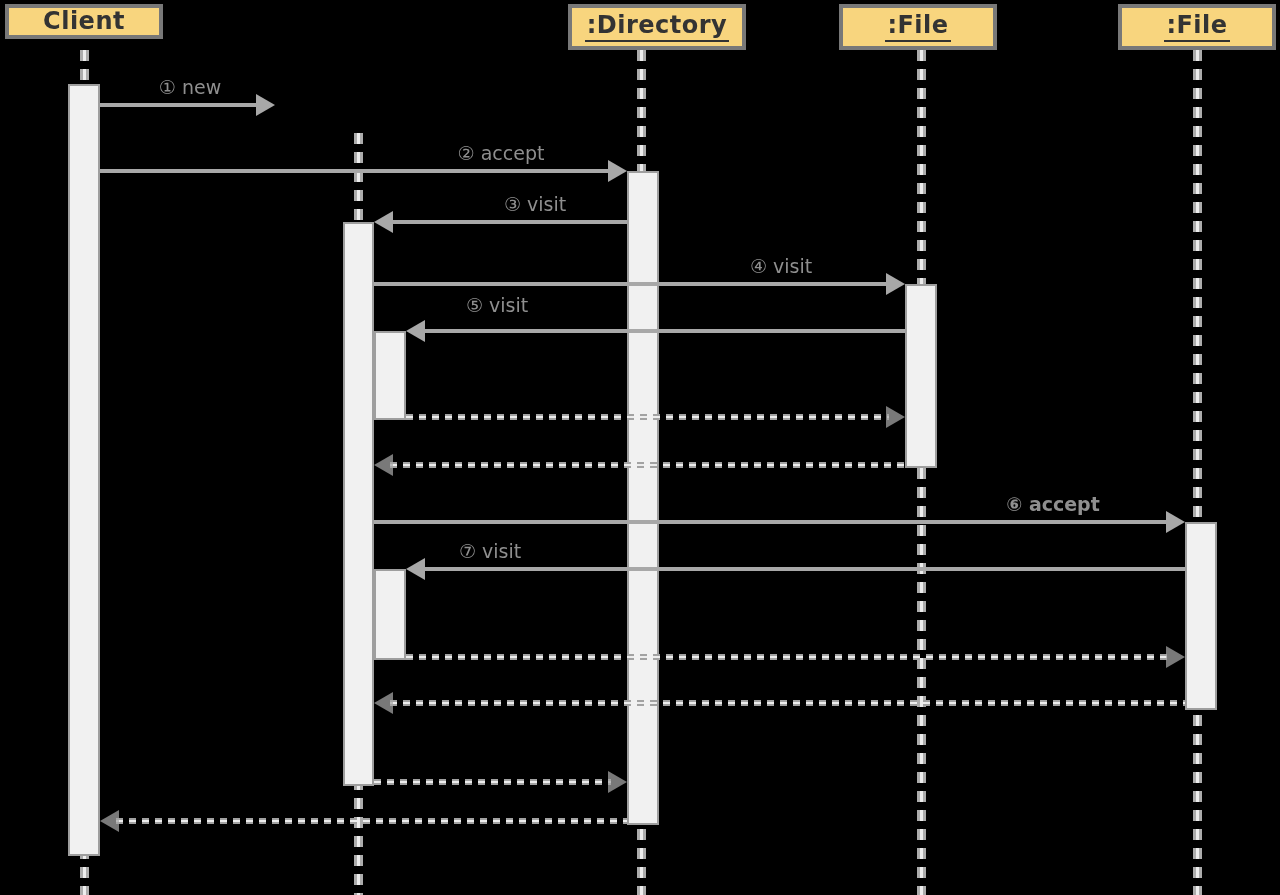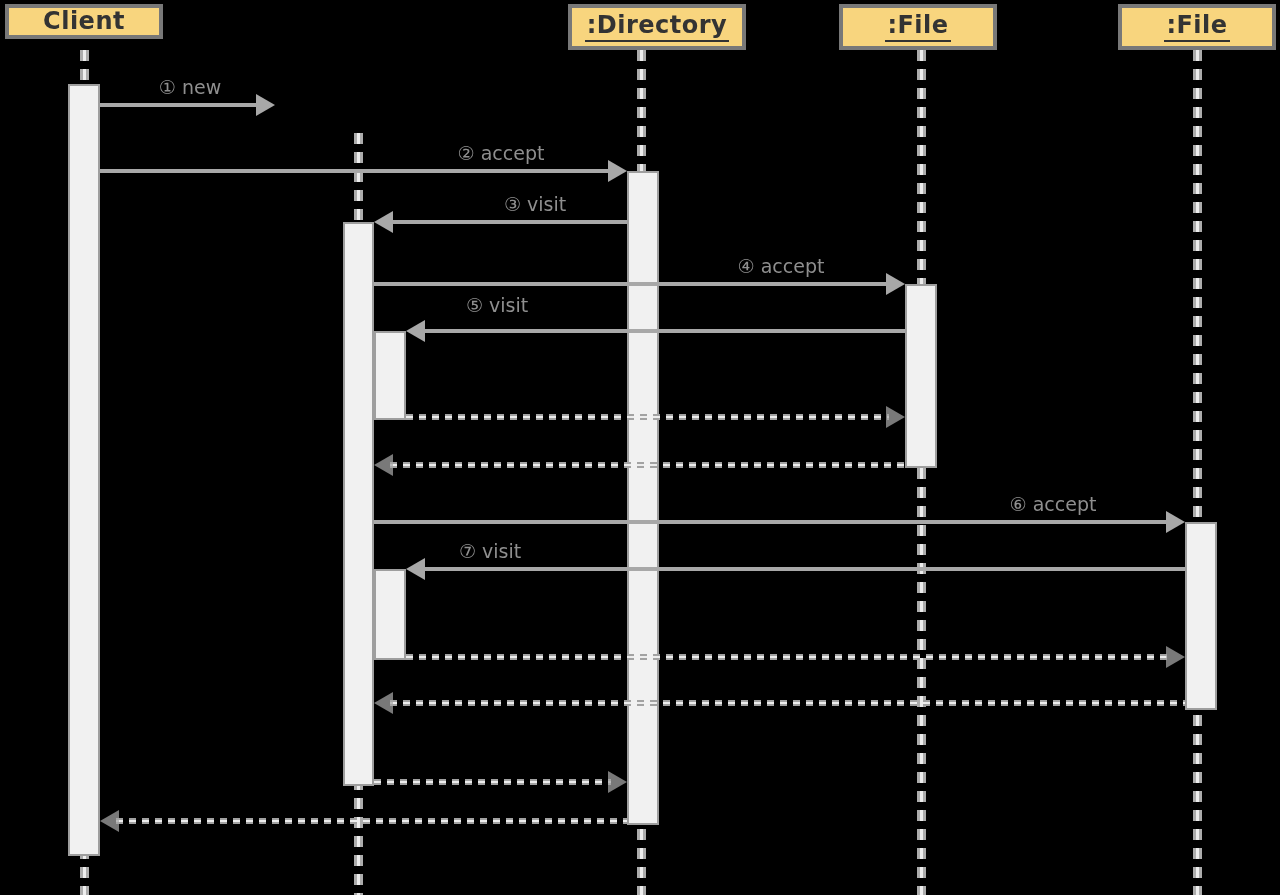--- a/index.html
+++ b/index.html
@@ -75,27 +75,27 @@
     <div class="ahead right" style="left: 256px; top: 94px;"></div>
     <div class="mlabel" style="left: 190px; top: 76px;">① new</div>
     <div class="mline call" style="left: 100px; top: 169px; width: 511px;"></div>
     <div class="ahead right" style="left: 608px; top: 160px;"></div>
     <div class="mlabel" style="left: 501px; top: 142px;">② accept</div>
     <div class="mline call" style="left: 390px; top: 220px; width: 237px;"></div>
     <div class="ahead left" style="left: 374px; top: 211px;"></div>
     <div class="mlabel" style="left: 503px; top: 193px; margin-left: 32px;">③ visit</div>
     <div class="mline call" style="left: 374px; top: 282px; width: 515px;"></div>
     <div class="ahead right" style="left: 886px; top: 273px;"></div>
-    <div class="mlabel" style="left: 781px; top: 255px;">④ accept</div>
+    <div class="mlabel" style="left: 781px; top: 255px;">④ visit</div>
     <div class="mline call" style="left: 422px; top: 329px; width: 483px;"></div>
     <div class="ahead left" style="left: 406px; top: 320px;"></div>
     <div class="mlabel" style="left: 497px; top: 294px;">⑤ visit</div>
     <div class="mline call" style="left: 374px; top: 520px; width: 795px;"></div>
     <div class="ahead right" style="left: 1166px; top: 511px;"></div>
-    <div class="mlabel" style="left: 1053px; top: 493px;">⑥ accept</div>
+    <div class="mlabel" style="left: 1053px; top: 493px; font-weight: bold;">⑥ accept</div>
     <div class="mline call" style="left: 422px; top: 567px; width: 763px;"></div>
     <div class="ahead left" style="left: 406px; top: 558px;"></div>
     <div class="mlabel" style="left: 490px; top: 540px;">⑦ visit</div>
     <div class="mline return" style="left: 406px; top: 414px; width: 483px;"></div>
     <div class="ahead right rt" style="left: 886px; top: 406px;"></div>
     <div class="mline return" style="left: 390px; top: 462px; width: 515px;"></div>
     <div class="ahead left rt" style="left: 374px; top: 454px;"></div>
     <div class="mline return" style="left: 406px; top: 654px; width: 763px;"></div>
     <div class="ahead right rt" style="left: 1166px; top: 646px;"></div>
     <div class="mline return" style="left: 390px; top: 700px; width: 795px;"></div>

